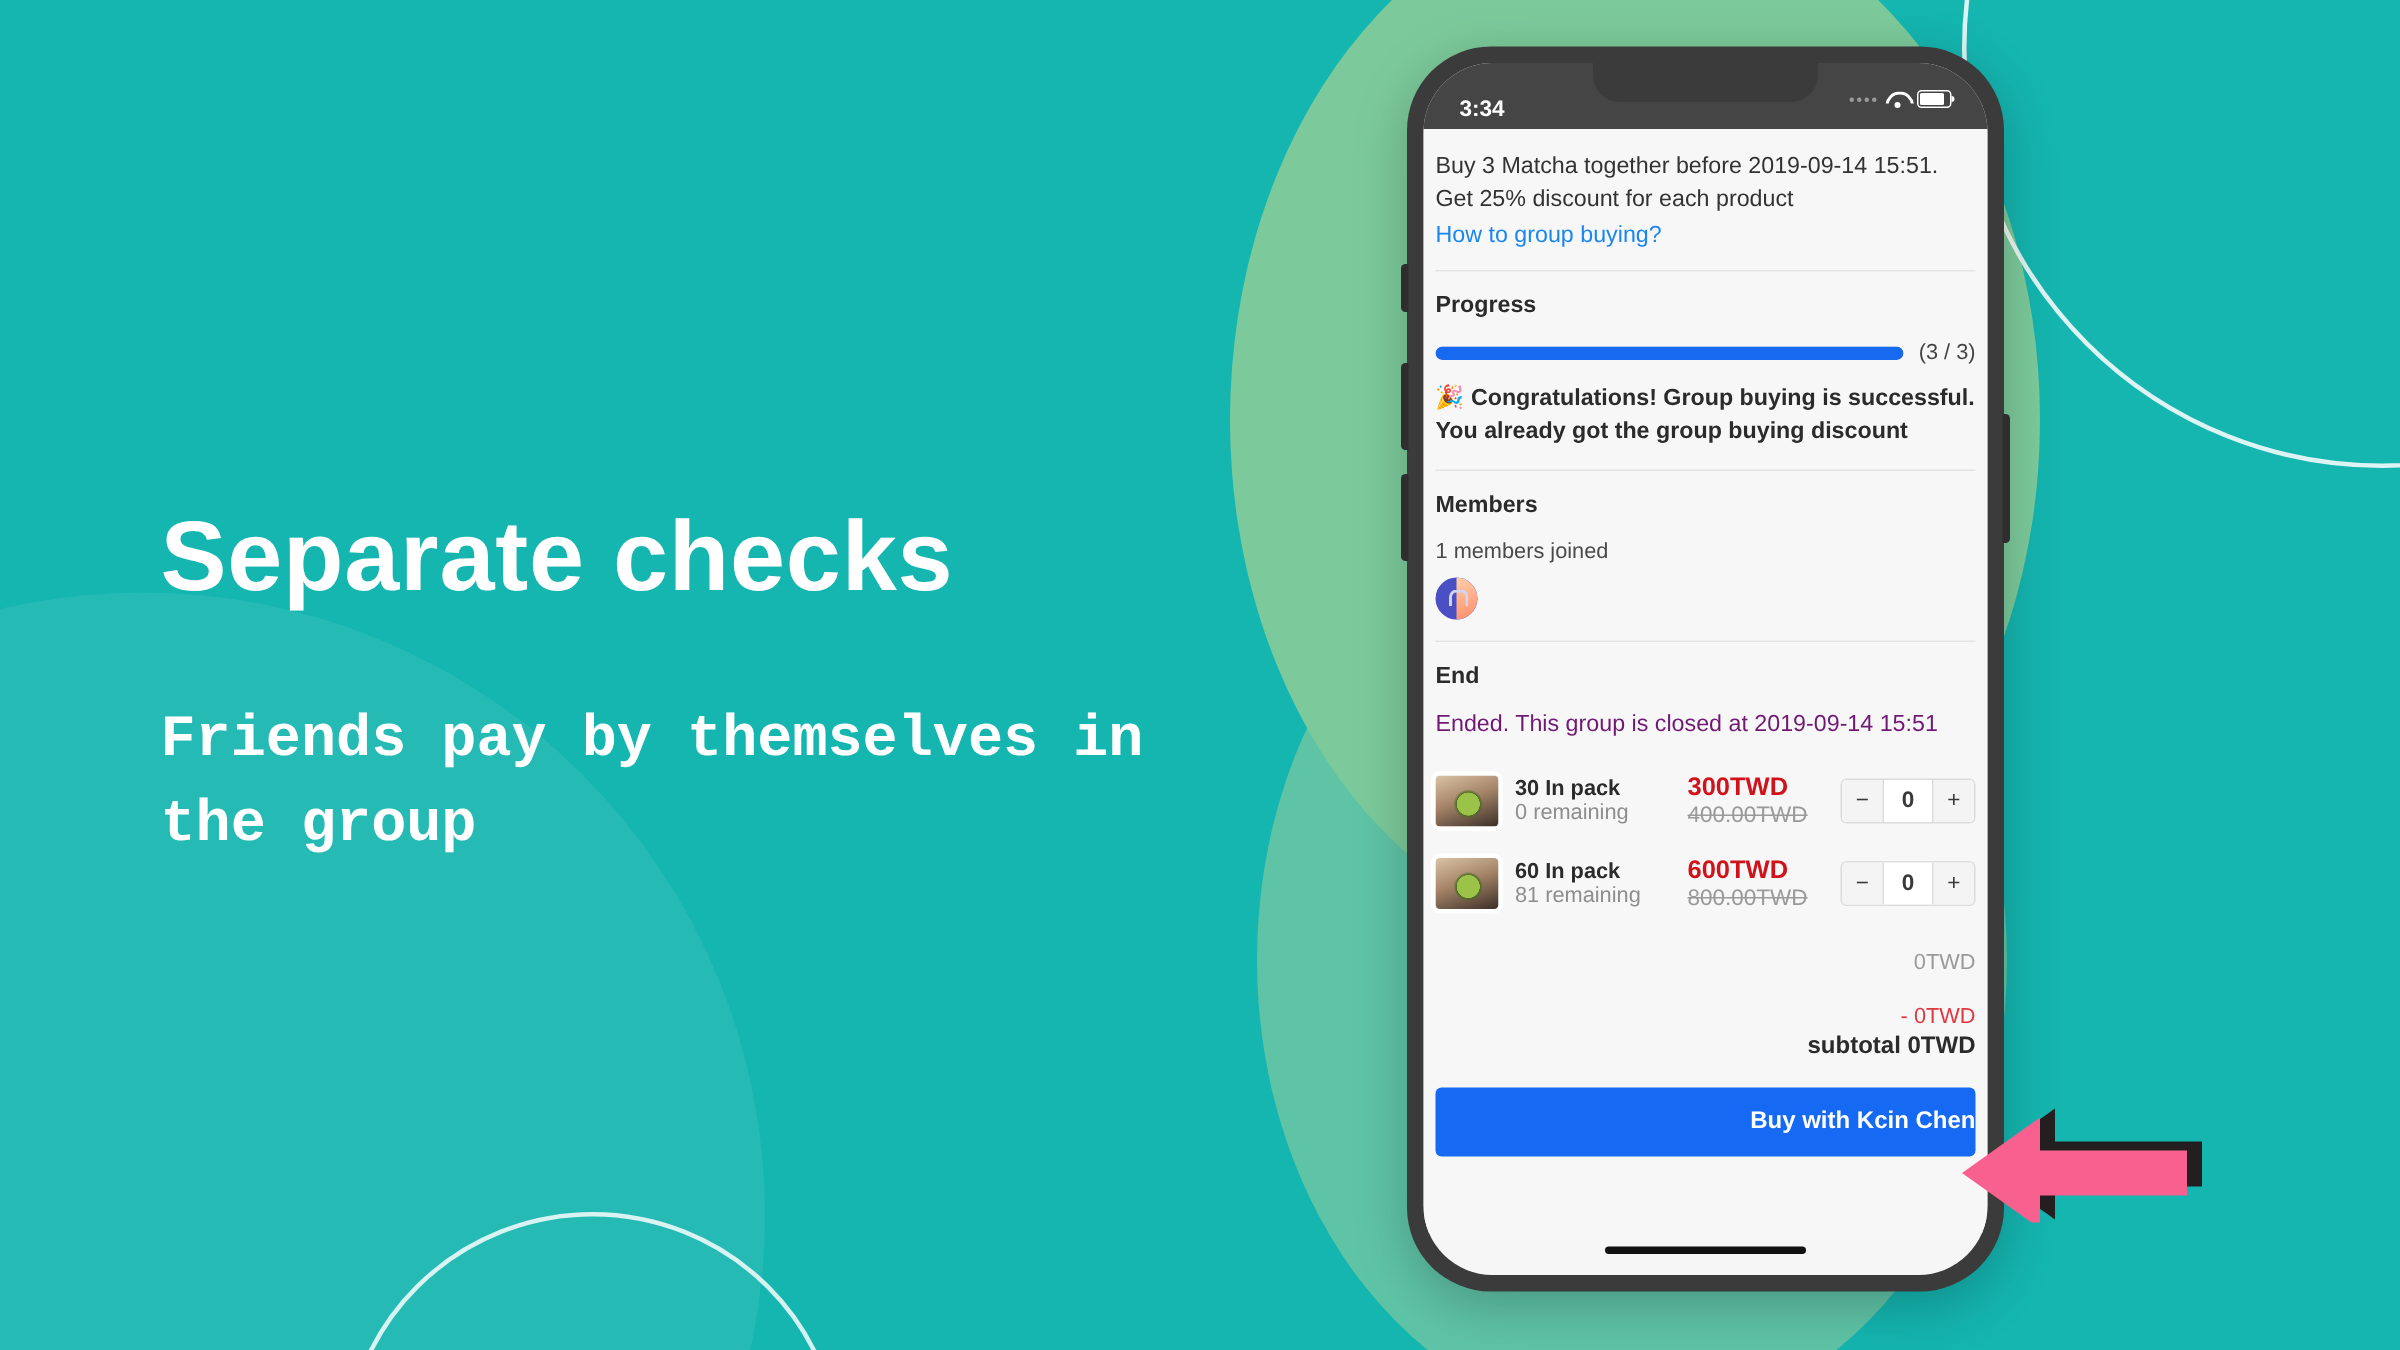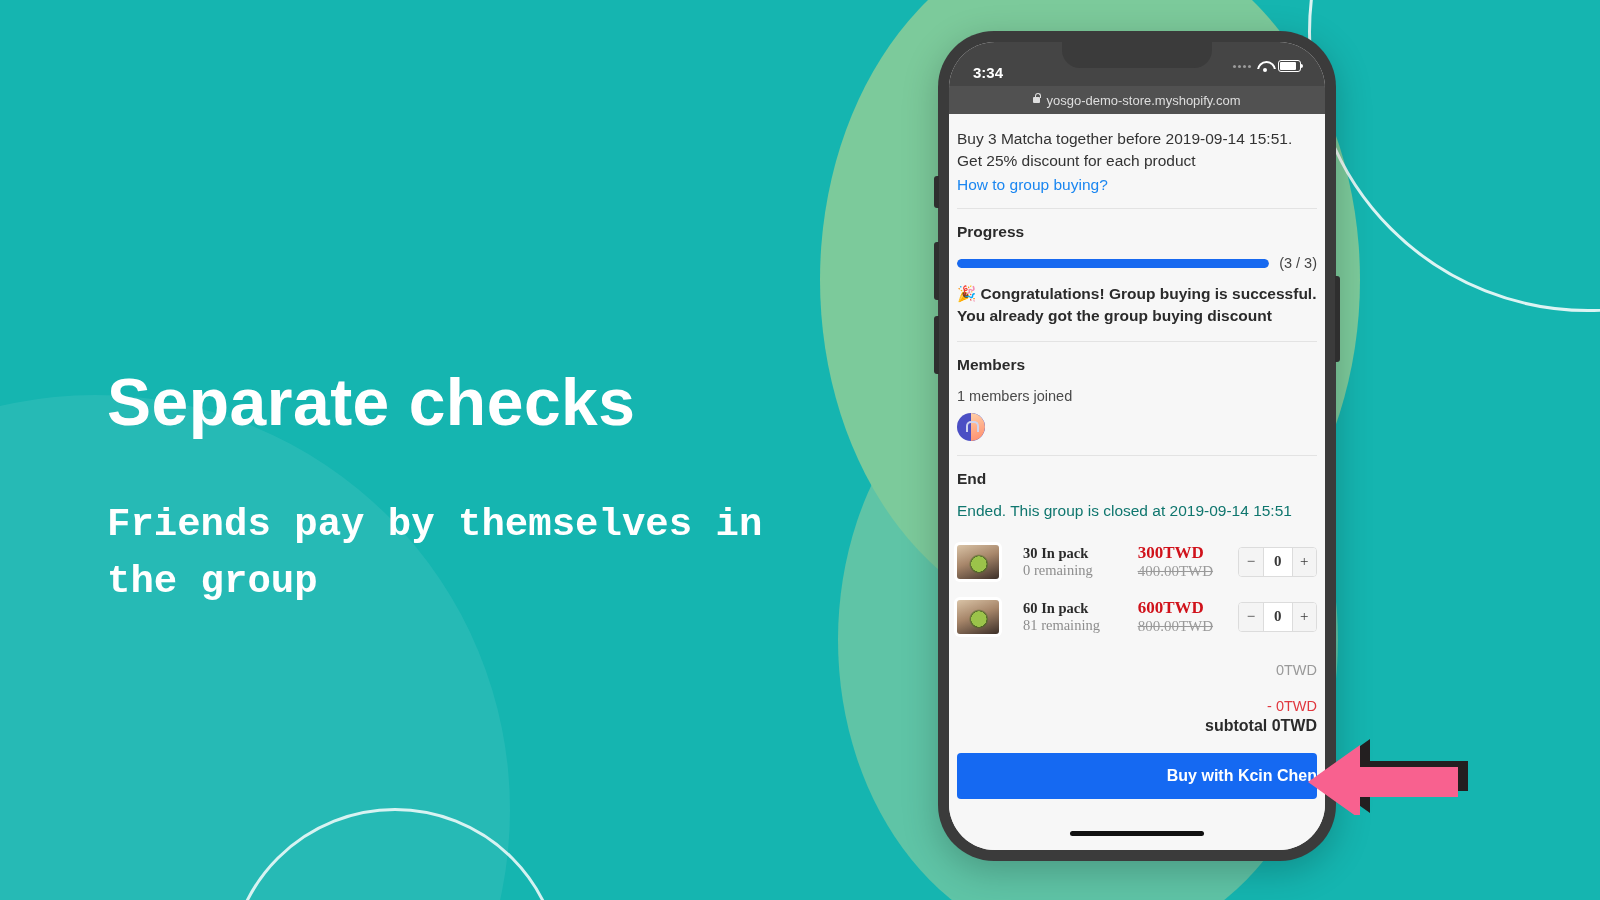--- a/index.html
+++ b/index.html
@@ -43,21 +43,21 @@
   }
   .circle-outline-tr {
     position:absolute;
     left:1308px; top:-248px;
     width:560px; height:560px;
     border-radius:50%;
     border:3px solid rgba(255,255,255,0.85);
   }
 
   
-  .copy { position:absolute; left:107px; top:368px; width:680px; color:#fff; }
+  .copy { position:absolute; left:107px; top:336px; width:680px; color:#fff; }
   .headline {
     font-size:66px;
     font-weight:bold;
     letter-spacing:0.5px;
     line-height:1.05;
   }
   .subhead {
     margin-top:60px;
     font-size:39px;
     font-weight:bold;
@@ -174,23 +174,23 @@
   .avatar::before {
     content:""; position:absolute; right:0; top:0; width:14px; height:28px;
     background:linear-gradient(160deg,#ffd0a8 0%,#ff8b6b 100%);
     border-radius:0 14px 14px 0;
   }
   .avatar::after {
     content:""; position:absolute; left:9px; top:8px; width:9px; height:9px;
     border:2px solid #cfd4ef; border-bottom:none; border-radius:5px 5px 0 0;
   }
 
-  .end-text { font-size:15.5px; color:#0f766e; }
-
-  .prod-row { display:flex; align-items:center; gap:24px; padding:9px 0;font-family:Liberation Serif, serif; }
+  .end-text { font-size:15.5px; color:#701a75; }
+
+  .prod-row { display:flex; align-items:center; gap:11px; padding:9px 0; }
   .thumb {
     width:42px; height:34px; border-radius:3px; flex:none;
     background:
       radial-gradient(circle at 52% 56%, #9bc34a 0 26%, rgba(0,0,0,0) 27%),
       radial-gradient(circle at 52% 56%, #486a1f 26%, rgba(0,0,0,0) 34%),
       linear-gradient(160deg,#d9c3a6 0%,#a7866a 45%,#3c2f28 100%);
     box-shadow:0 0 0 3px #fff;
   }
   .prod-info { width:104px; }
   .prod-name { font-size:14.5px; font-weight:bold; color:#2b2b2b; white-space:nowrap; }
@@ -271,24 +271,20 @@
             <i></i>
             <i></i>
           </span>
         <span class="wifi"></span>
         <span class="batt">
             <span></span>
           </span>
       </div>
     </div>
 
-    <div class="urlbar">
-      <span class="lock"></span>
-      <span>yosgo-demo-store.myshopify.com</span>
-    </div>
 
     <div class="page">
 
       <div class="sec">
         <div class="promo-line">Buy 3 Matcha together before 2019-09-14 15:51.</div>
         <div class="promo-line">Get 25% discount for each product</div>
         <a class="promo-link">How to group buying?</a>
       </div>
       <div class="divider"></div>
 

